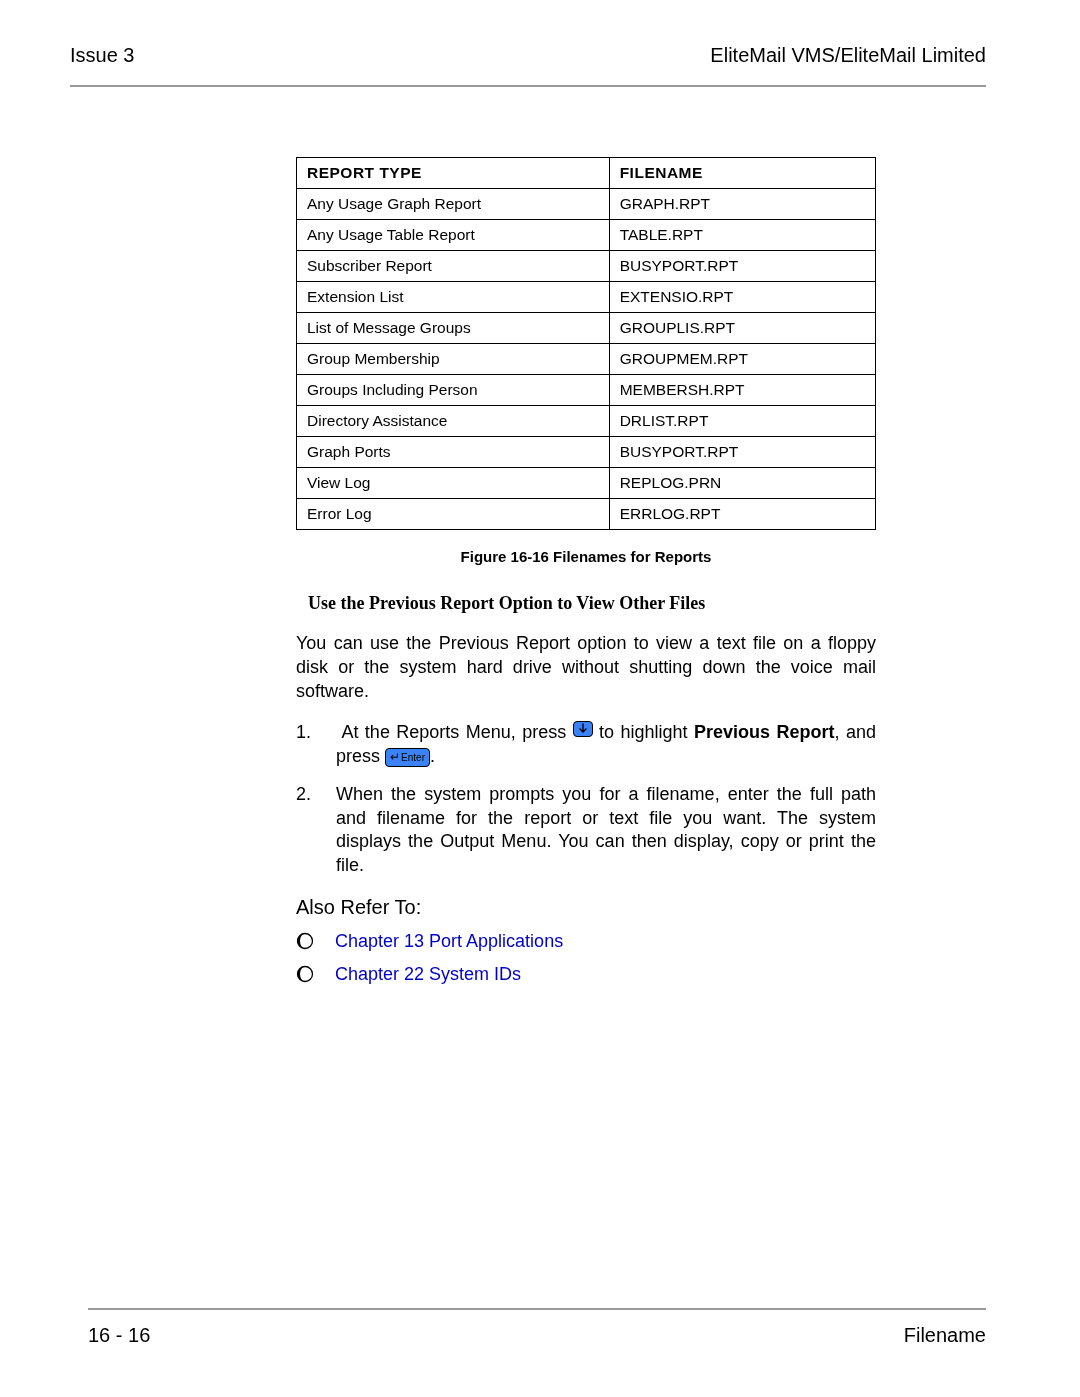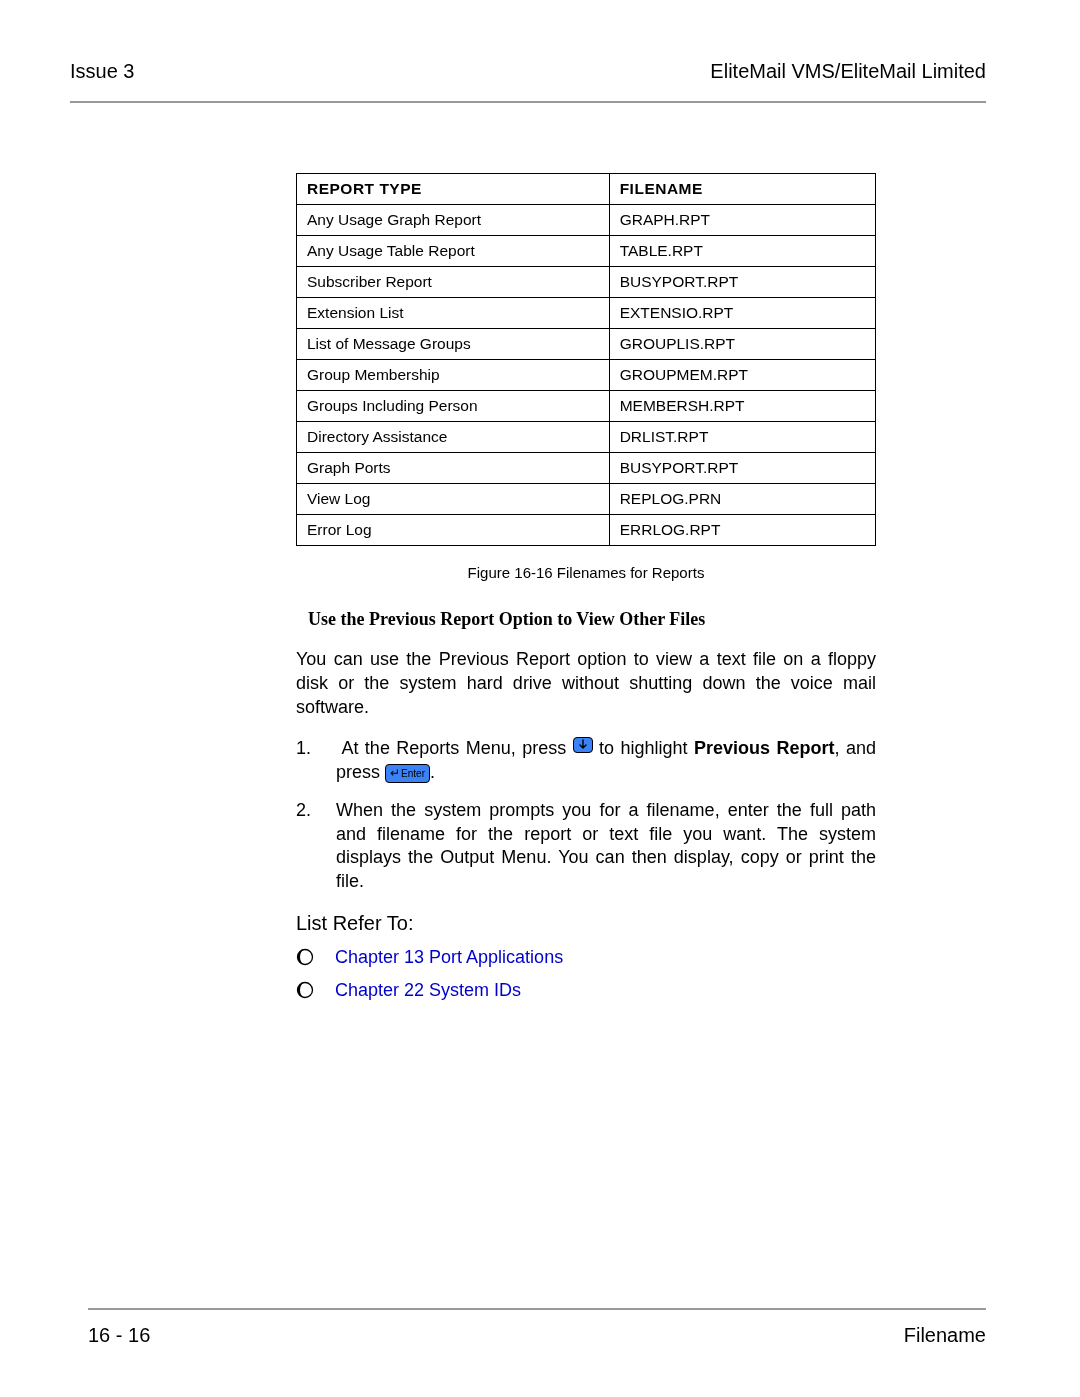--- a/index.html
+++ b/index.html
@@ -6,21 +6,21 @@
     margin: 0;
     padding: 0;
     background: #fff;
     font-family: Arial, Helvetica, sans-serif;
     color: #000;
   }
   .page {
     width: 1056px;
     height: 1397px;
     box-sizing: border-box;
-    padding: 60px 70px 50px 70px;
+    padding: 44px 70px 50px 70px;
     position: relative;
   }
   .hdr {
     display: flex;
     justify-content: space-between;
     font-size: 20px;
     padding-bottom: 18px;
     border-bottom: 2px solid #999;
   }
   .content {
@@ -40,21 +40,21 @@
   }
   table.report th {
     font-weight: bold;
     text-transform: uppercase;
     letter-spacing: 0.5px;
   }
   .col-type { width: 54%; }
   .col-file { width: 46%; }
   .fig-caption {
     text-align: center;
-    font-weight: normal;
+    font-weight: bold;
     font-size: 15px;
     margin: 18px 0 28px 0;
   }
   .section-head {
     font-weight: bold;
     font-size: 18px;
     margin: 0 0 18px 12px;
     font-family: Liberation Serif, serif;
   }
   .para {
@@ -209,21 +209,21 @@
 
     <ol class="steps">
       <li>
         <span>At the Reports Menu, press </span><span class="key"><svg width="12" height="12" viewBox="0 0 12 12">
               <path d="M6 1 V8 M3 6 L6 9 L9 6" stroke="#000" stroke-width="1.4" fill="none" stroke-linecap="round" stroke-linejoin="round"></path>
             </svg></span><span> to highlight  </span><b>Previous Report</b><span>, and press </span><span class="key" style="padding:1px 4px;">↵<span style="font-size:10px; margin-left:1px;">Enter</span></span><span>.</span>
       </li>
       <li>When the system prompts you for a filename, enter the full path and filename for the report or text file you want. The system displays the Output Menu. You can then display, copy or print the file.</li>
     </ol>
 
-    <div class="also-refer">List Refer To:</div>
+    <div class="also-refer">Also Refer To:</div>
 
     <ul class="refs">
       <li>
         <span class="bullet-icon">
           <svg viewBox="0 0 18 18">
               <circle cx="9" cy="9" r="7.5" fill="none" stroke="#000" stroke-width="1.3"></circle>
               <path d="M9 1.5 A7.5 7.5 0 0 0 9 16.5 A5 7.5 0 0 1 9 1.5 Z" fill="#000"></path>
             </svg>
         </span>
         <a href="#" class="ref-link">Chapter 13 Port Applications</a>

